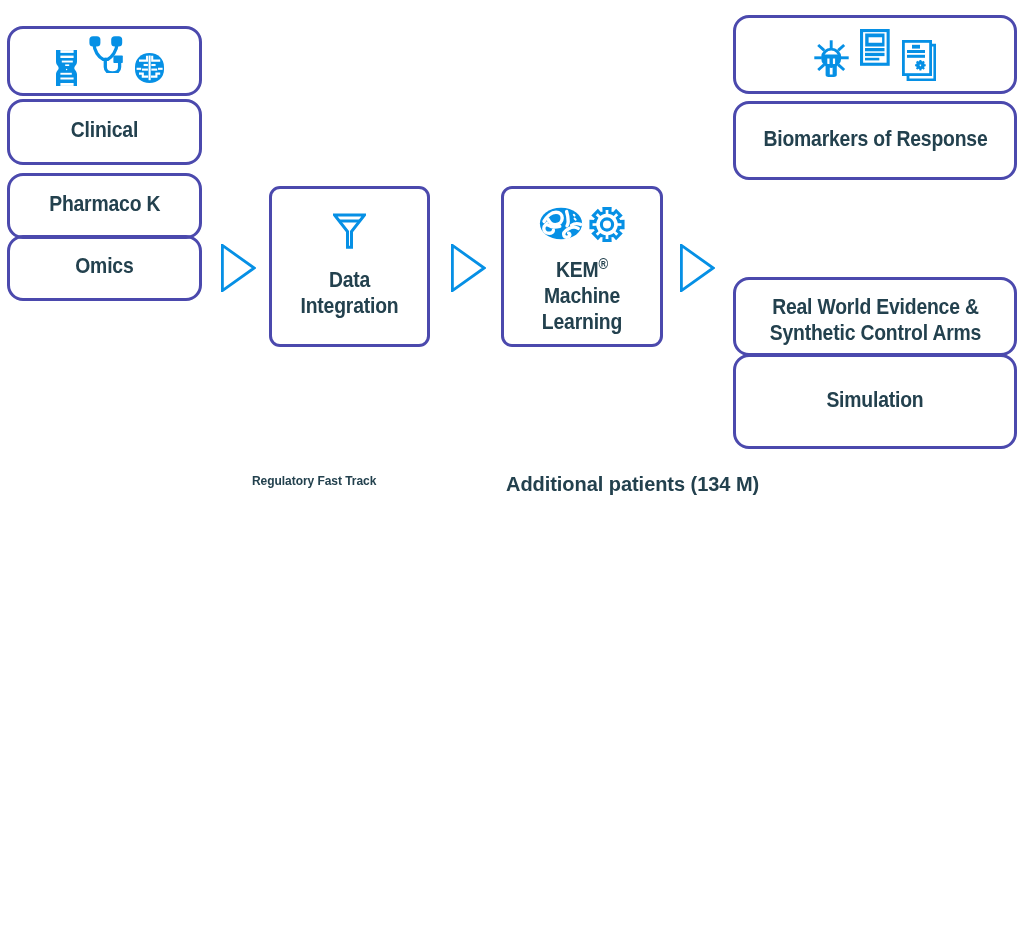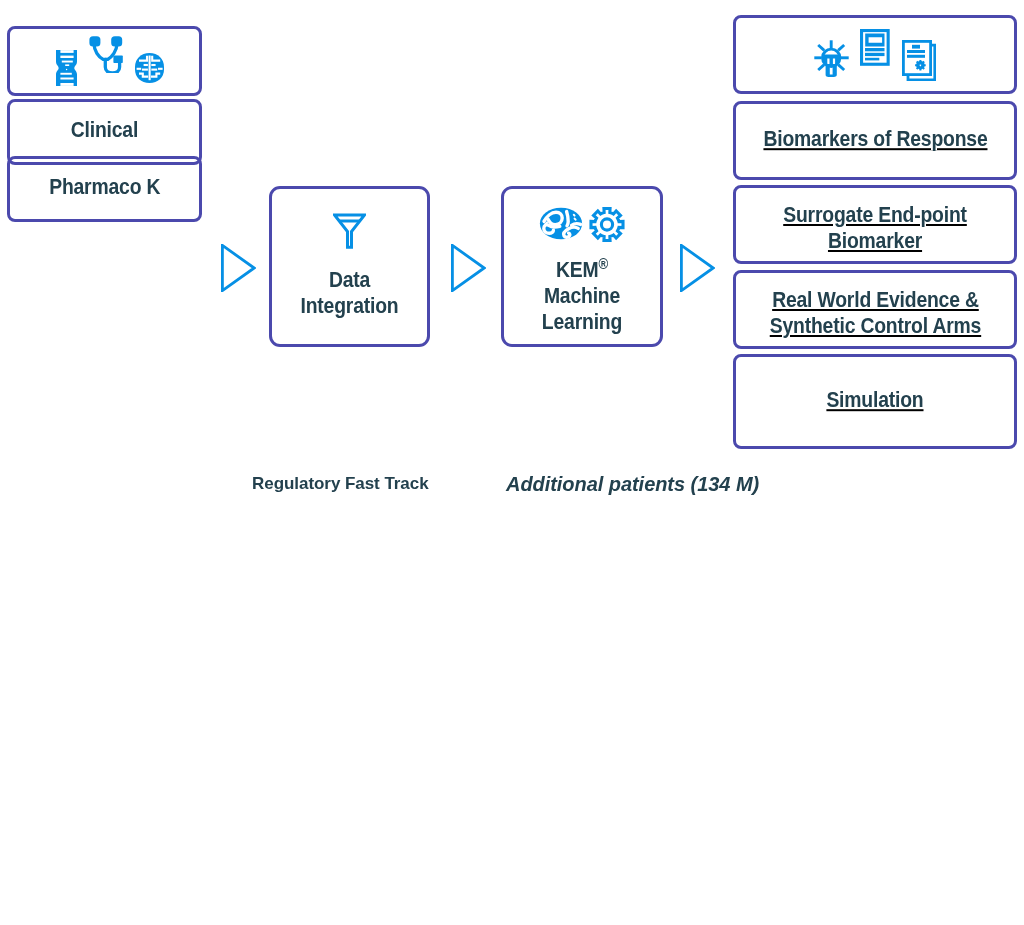--- a/index.html
+++ b/index.html
@@ -1,34 +1,34 @@
 <!DOCTYPE html>
 <html><head>
 <meta charset="utf-8">
 <style>
   html,body{margin:0;padding:0;}
   body{width:1024px;height:925px;background:#ffffff;
        font-family:"Liberation Sans",sans-serif;overflow:hidden;}
   #stage{position:relative;width:1024px;height:925px;}
-  .box{position:absolute;border:3.3px solid #4b49ad;border-radius:8px;box-sizing:border-box;
+  .box{position:absolute;border:3.3px solid #4b49ad;border-radius:16px;box-sizing:border-box;
        display:flex;align-items:center;justify-content:center;text-align:center;}
   .lbl{color:#23414e;font-weight:700;font-size:21.5px;line-height:25.8px;letter-spacing:-0.2px;}
   .lbl{transform:scaleX(0.90) translateY(-0.8px);transform-origin:center;}
   .lbl.l2{transform:scaleX(0.90) translateY(4.0px);}
   .ic{position:absolute;line-height:0;}
   .lbl.abs{position:absolute;text-align:center;}
   .arrow{position:absolute;}
   .cap{position:absolute;color:#23414e;font-weight:700;font-size:19px;white-space:nowrap;letter-spacing:-0.05px;}
-  .cap.it{font-style:italic;}
+  .cap.it{}
   .reg{font-size:0.68em;vertical-align:super;line-height:0;}
   #lbox0{left:7px;top:26px;width:194.5px;height:69.5px;}
   .lbox{left:7px;width:194.5px;height:65.5px;}
   #mbox1{left:269px;top:186px;width:161px;height:161px;border-radius:11px;flex-direction:column;}
   #mbox2{left:501px;top:186px;width:162px;height:161px;border-radius:11px;flex-direction:column;}
-  .rbox{left:733px;width:284px;text-decoration:underline;}
+  .rbox{left:733px;width:284px;}
   #rbox0{left:733px;top:15px;width:284px;height:79px;}
 </style>
 </head>
 <body>
 
 <div id="stage">
     <div class="box" id="lbox0"></div>
     <div class="ic" style="left:55.5px;top:50px"><svg width="21" height="36" viewBox="0 0 21 36" xmlns="http://www.w3.org/2000/svg">
         <defs>
           <mask id="dnaM">
@@ -72,22 +72,25 @@
           <path d="M27.6 15.8 H23.0"></path>
           <path d="M7.0 16.6 H12.9"></path>
           <path d="M22.2 16.6 H16.3"></path>
           <path d="M4.0 20.6 H7.8 V23.6 H13.2"></path>
           <path d="M25.2 20.6 H21.4 V23.6 H16.0"></path>
         </g>
       </svg></div>
     <div class="box lbox" style="top:99px">
       <div class="lbl">Clinical</div>
     </div>
-    <div class="box lbox" style="top:156px">
+    <div class="box lbox" style="top:173px">
       <div class="lbl">Pharmaco K</div>
+    </div>
+    <div class="box lbox" style="top:235px">
+      <div class="lbl">Omics</div>
     </div>
     <div class="box" id="mbox1"></div>
     <div class="ic" style="left:333px;top:213px"><svg width="33" height="36" viewBox="0 0 33 36" xmlns="http://www.w3.org/2000/svg">
         <g stroke="#0690e5" fill="none" stroke-width="3.0" stroke-linejoin="miter" stroke-linecap="butt">
           <path d="M1.5 1.9 H31.5 L18.5 18.6 V34.2 H14.5 V18.6 Z"></path>
           <path d="M6.0 8.0 H27.0"></path>
         </g>
       </svg></div>
     <div class="lbl abs" style="left:269px;top:269px;width:161px">
       <div>Data</div>
@@ -149,41 +152,35 @@
           <rect x="5.0" y="10.0" width="18.0" height="3.0"></rect>
           <rect x="5.0" y="14.8" width="18.0" height="3.0"></rect>
         </g>
         <path fill="#0690e5" fill-rule="evenodd" d="M17.40 21.02L17.39 19.90L19.41 19.90L19.40 21.02A4.30 4.30 0 0 1 20.65 21.53L21.44 20.73L22.87 22.16L22.07 22.95A4.30 4.30 0 0 1 22.58 24.20L23.70 24.19L23.70 26.21L22.58 26.20A4.30 4.30 0 0 1 22.07 27.45L22.87 28.24L21.44 29.67L20.65 28.87A4.30 4.30 0 0 1 19.40 29.38L19.41 30.50L17.39 30.50L17.40 29.38A4.30 4.30 0 0 1 16.15 28.87L15.36 29.67L13.93 28.24L14.73 27.45A4.30 4.30 0 0 1 14.22 26.20L13.10 26.21L13.10 24.19L14.22 24.20A4.30 4.30 0 0 1 14.73 22.95L13.93 22.16L15.36 20.73L16.15 21.53A4.30 4.30 0 0 1 17.40 21.02Z M18.4 24.5 a0.78 0.78 0 1 0 0.01 0 Z"></path>
       </svg></div>
     <div class="box rbox" style="top:101px;height:79px">
       <div class="lbl">
         <div>Biomarkers of Response</div>
       </div>
     </div>
-    <div class="box rbox" style="top:185px;height:79px">
-      <div class="lbl l2">
-        <div>Surrogate End-point</div>
-        <div>Biomarker</div>
-      </div>
-    </div>
-    <div class="box rbox" style="top:270px;height:79px">
+    <div class="box rbox" style="top:277px;height:79px">
       <div class="lbl l2">
         <div>Real World Evidence &amp;</div>
         <div>Synthetic Control Arms</div>
       </div>
     </div>
     <div class="box rbox" style="top:354px;height:95px">
       <div class="lbl">
         <div>Simulation</div>
       </div>
     </div>
     <div class="arrow" style="left:220.7px;top:244px"><svg width="35" height="48" viewBox="0 0 35 48" xmlns="http://www.w3.org/2000/svg">
         <path d="M1.4 1.4 L33.2 24 L1.4 46.6 Z" fill="none" stroke="#0690e5" stroke-width="2.8" stroke-linejoin="miter"></path>
       </svg></div>
     <div class="arrow" style="left:450.8px;top:244px"><svg width="35" height="48" viewBox="0 0 35 48" xmlns="http://www.w3.org/2000/svg">
         <path d="M1.4 1.4 L33.2 24 L1.4 46.6 Z" fill="none" stroke="#0690e5" stroke-width="2.8" stroke-linejoin="miter"></path>
       </svg></div>
     <div class="arrow" style="left:679.7px;top:244px"><svg width="35" height="48" viewBox="0 0 35 48" xmlns="http://www.w3.org/2000/svg">
         <path d="M1.4 1.4 L33.2 24 L1.4 46.6 Z" fill="none" stroke="#0690e5" stroke-width="2.8" stroke-linejoin="miter"></path>
       </svg></div>
-    <div class="cap" style="left:252px;top:474px;font-size:17px">Regulatory Fast Track</div>
+    <div class="cap" style="left:252px;top:474px;font-size:12px">Regulatory Fast Track</div>
     <div class="cap it" style="left:506px;top:473px;font-size:20px">Additional patients (134 M)</div>
   </div>
 
 </body></html>

